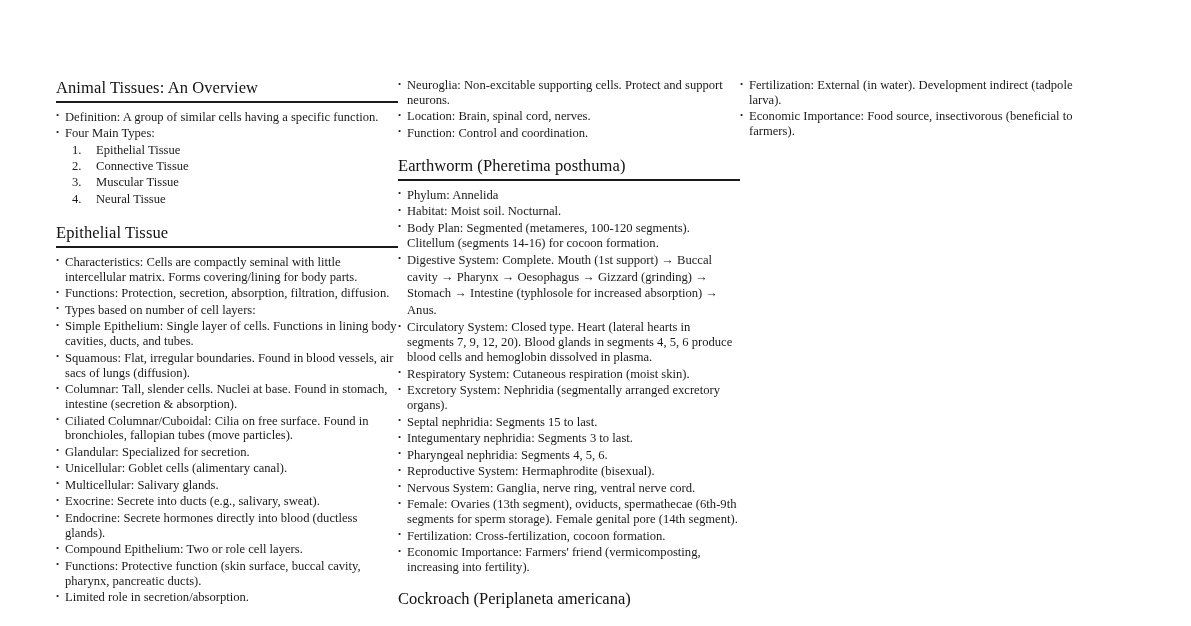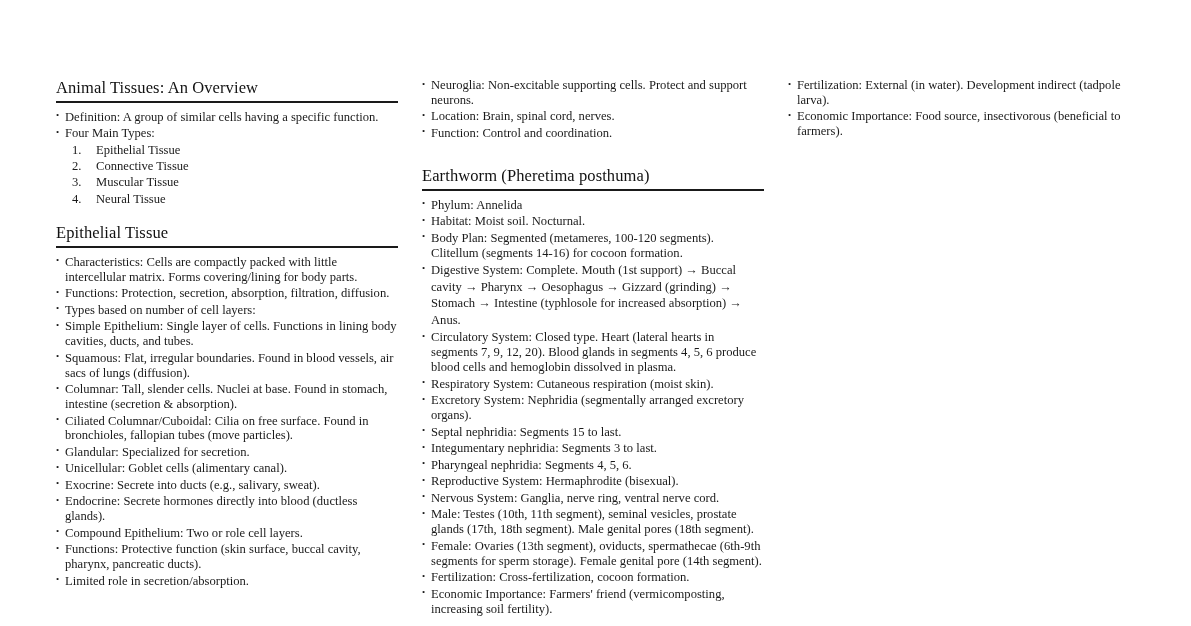--- a/index.html
+++ b/index.html
@@ -18,21 +18,20 @@
   .page {
     position: relative;
     width: 1191px;
     height: 626px;
     box-sizing: border-box;
     padding: 78px 56px 0 56px;
   }
   .columns {
     display: flex;
     align-items: flex-start;
-    gap: 24px;
     height: 548px;
     overflow: hidden;
   }
   .col {
     width: 342px;
     flex: 0 0 342px;
     overflow: hidden;
   }
   .col-3 { width: 342px; flex: 0 0 342px; }
 
@@ -45,21 +44,21 @@
     letter-spacing: .1px;
     color: #111111;
   }
   .section-rule {
     border: 0;
     border-top: 2.2px solid #1a1a1a;
     margin: 0 0 7px 0;
     width: 100%;
   }
   .section-block { margin-bottom: 13px; }
-  .section-block.tight { margin-bottom: 25px; }
+  .section-block.tight { margin-bottom: 15px; }
   .section-block.first { margin-top: 0; }
   .section-block.spaced-top { margin-top: 16px; }
 
   
   ul.bl {
     list-style: none;
     margin: 0;
     padding: 0;
   }
   ul.bl li {
@@ -144,29 +143,30 @@
           <li>Connective Tissue</li>
           <li>Muscular Tissue</li>
           <li>Neural Tissue</li>
         </ol>
       </div>
 
       <div class="section-block spaced-top">
         <h2 class="section-title">Epithelial Tissue</h2>
         <hr class="section-rule">
         <ul class="bl gap-sm">
-          <li class="lvl0"><span>Characteristics: Cells are compactly packed with little intercellular matrix. Forms covering/lining for body parts.</span></li>
+          <li class="lvl0"><span>Characteristics: Cells are compactly seminal with little intercellular matrix. Forms covering/lining for body parts.</span></li>
           <li class="lvl0"><span>Functions: Protection, secretion, absorption, filtration, diffusion.</span></li>
           <li class="lvl0"><span>Types based on number of cell layers:</span></li>
           <li class="lvl1"><span>Simple Epithelium: Single layer of cells. Functions in lining body cavities, ducts, and tubes.</span></li>
           <li class="lvl2"><span>Squamous: Flat, irregular boundaries. Found in blood vessels, air sacs of lungs (diffusion).</span></li>
           <li class="lvl2"><span>Columnar: Tall, slender cells. Nuclei at base. Found in stomach, intestine (secretion &amp; absorption).</span></li>
           <li class="lvl3"><span>Ciliated Columnar/Cuboidal: Cilia on free surface. Found in bronchioles, fallopian tubes (move particles).</span></li>
           <li class="lvl2"><span>Glandular: Specialized for secretion.</span></li>
           <li class="lvl3"><span>Unicellular: Goblet cells (alimentary canal).</span></li>
+          <li class="lvl3"><span>Multicellular: Salivary glands.</span></li>
           <li class="lvl3"><span>Exocrine: Secrete into ducts (e.g., salivary, sweat).</span></li>
           <li class="lvl3"><span>Endocrine: Secrete hormones directly into blood (ductless glands).</span></li>
           <li class="lvl1"><span>Compound Epithelium: Two or role cell layers.</span></li>
           <li class="lvl2"><span>Functions: Protective function (skin surface, buccal cavity, pharynx, pancreatic ducts).</span></li>
           <li class="lvl2"><span>Limited role in secretion/absorption.</span></li>
         </ul>
       </div>
 
     </div>
 
@@ -189,24 +189,23 @@
           <li class="lvl0"><span>Body Plan: Segmented (metameres, 100-120 segments). Clitellum (segments 14-16) for cocoon formation.</span></li>
           <li class="lvl0" style="line-height:1.33;"><span>Digestive System: Complete. Mouth (1st support) → Buccal cavity → Pharynx → Oesophagus → Gizzard (grinding) → Stomach → Intestine (typhlosole for increased absorption) → Anus.</span></li>
           <li class="lvl0"><span>Circulatory System: Closed type. Heart (lateral hearts in segments 7, 9, 12, 20). Blood glands in segments 4, 5, 6 produce blood cells and hemoglobin dissolved in plasma.</span></li>
           <li class="lvl0"><span>Respiratory System: Cutaneous respiration (moist skin).</span></li>
           <li class="lvl0"><span>Excretory System: Nephridia (segmentally arranged excretory organs).</span></li>
           <li class="lvl1"><span>Septal nephridia: Segments 15 to last.</span></li>
           <li class="lvl1"><span>Integumentary nephridia: Segments 3 to last.</span></li>
           <li class="lvl1"><span>Pharyngeal nephridia: Segments 4, 5, 6.</span></li>
           <li class="lvl0"><span>Reproductive System: Hermaphrodite (bisexual).</span></li>
           <li class="lvl0"><span>Nervous System: Ganglia, nerve ring, ventral nerve cord.</span></li>
-          <li class="lvl1"><span>Male: Testes (10th, 11th segment), seminal vesicles, prostate glands (17th, 18th segment). Male genital pores (18th segment).</span></li>
           <li class="lvl1"><span>Female: Ovaries (13th segment), oviducts, spermathecae (6th-9th segments for sperm storage). Female genital pore (14th segment).</span></li>
           <li class="lvl1"><span>Fertilization: Cross-fertilization, cocoon formation.</span></li>
-          <li class="lvl0"><span>Economic Importance: Farmers' friend (vermicomposting, increasing soil fertility).</span></li>
+          <li class="lvl0"><span>Economic Importance: Farmers' friend (vermicomposting, increasing into fertility).</span></li>
         </ul>
       </div>
 
       <h2 class="clipped-heading">Cockroach (Periplaneta americana)</h2>
 
     </div>
 
     <div class="col col-3">
 
       <div class="section-block">

